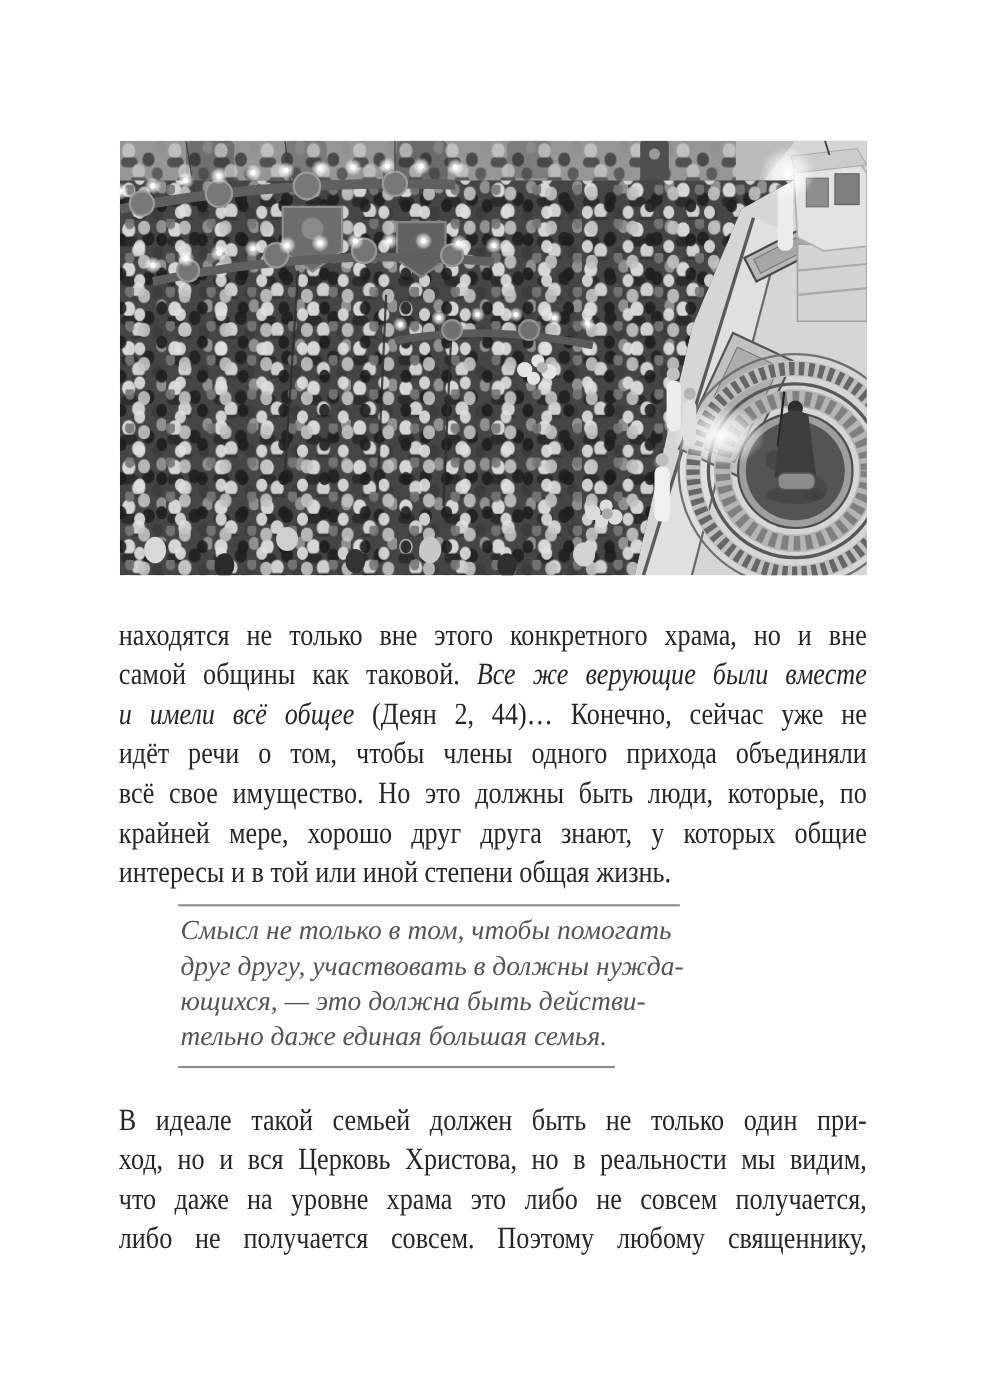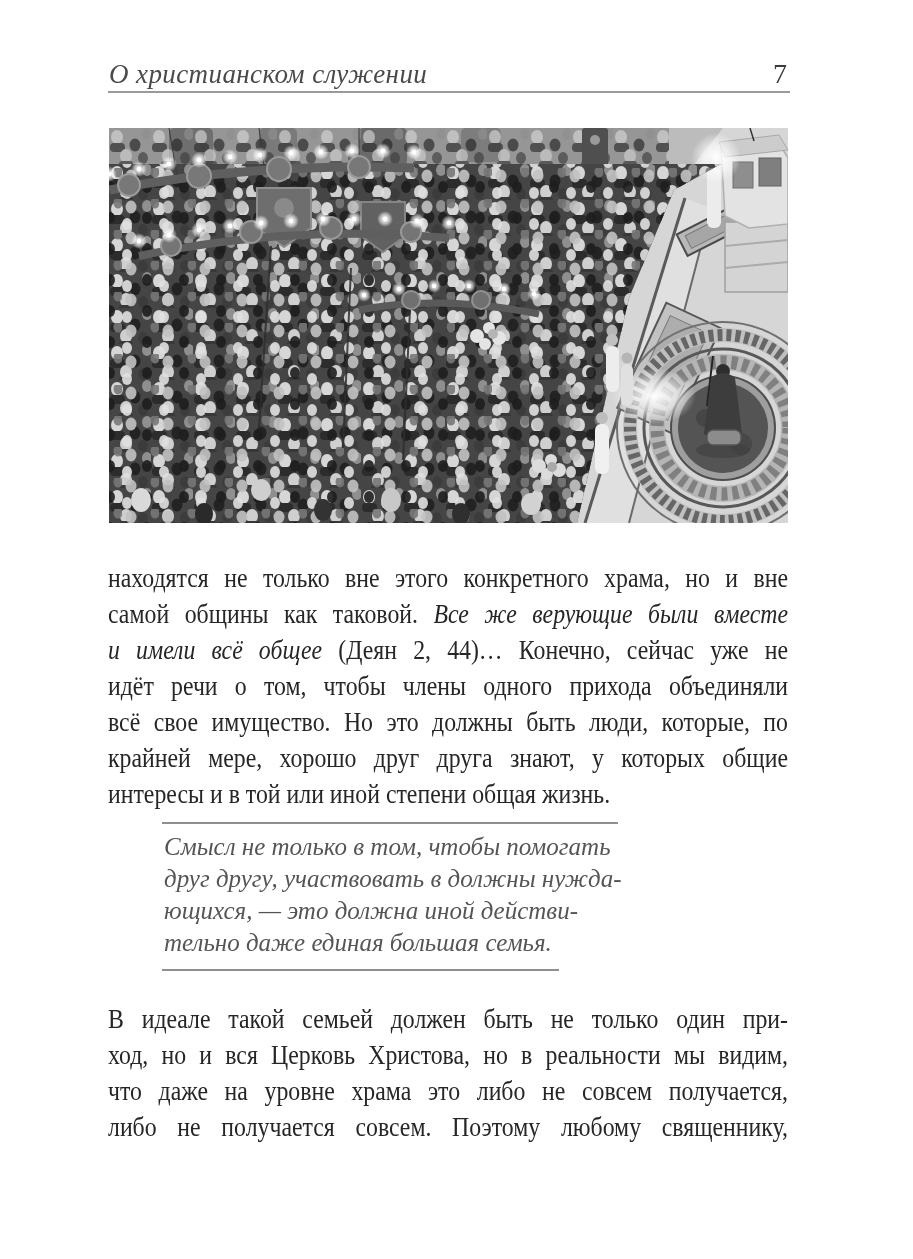--- a/index.html
+++ b/index.html
@@ -31,25 +31,20 @@
   .qrule.top{width:456px;}
   .qrule.bottom{width:397px;}
   .quote-body{padding:7px 0 10px 2px;font-style:italic;font-size:25px;line-height:32px;color:var(--quote-text,#555555);}
   .quote-body .line{height:32px;overflow:hidden;text-align:center;text-align-last:left;white-space:nowrap;}
 </style>
 </head>
 <body>
 
 <div class="page">
 
-  <div class="running-header">
-    <div class="rh-title">О христианском служении</div>
-    <div class="rh-num">7</div>
-    <div class="rh-rule"></div>
-  </div>
 
   <div class="photo">
     <svg width="679" height="395" viewBox="0 0 679 395">
       <defs>
         <radialGradient id="flare" cx="50%" cy="50%" r="50%">
           <stop offset="0%" stop-color="#ffffff" stop-opacity="1"></stop>
           <stop offset="55%" stop-color="#ffffff" stop-opacity="0.6"></stop>
           <stop offset="100%" stop-color="#ffffff" stop-opacity="0"></stop>
         </radialGradient>
         <pattern id="heads" width="42" height="36" patternUnits="userSpaceOnUse">
@@ -288,21 +283,21 @@
       <div class="line"><span>всё свое имущество. Но это должны быть люди, которые, по</span></div>
       <div class="line"><span>крайней мере, хорошо друг друга знают, у которых общие</span></div>
       <div class="line last"><span>интересы и в той или иной степени общая жизнь.</span></div>
     </div>
 
   <div class="quote">
     <div class="qrule top"></div>
     <div class="quote-body">
         <div class="line"><span>Смысл не только в том, чтобы помогать</span></div>
         <div class="line"><span>друг другу, участвовать в должны нужда-</span></div>
-        <div class="line"><span>ющихся, — это должна иной действи-</span></div>
+        <div class="line"><span>ющихся, — это должна быть действи-</span></div>
         <div class="line"><span>тельно даже единая большая семья.</span></div>
       </div>
     <div class="qrule bottom"></div>
   </div>
 
   <div class="textblock p2">
       <div class="line"><span>В идеале такой семьей должен быть не только один при-</span></div>
       <div class="line"><span>ход, но и вся Церковь Христова, но в реальности мы видим,</span></div>
       <div class="line"><span>что даже на уровне храма это либо не совсем получается,</span></div>
       <div class="line"><span>либо не получается совсем. Поэтому любому священнику,</span></div>

